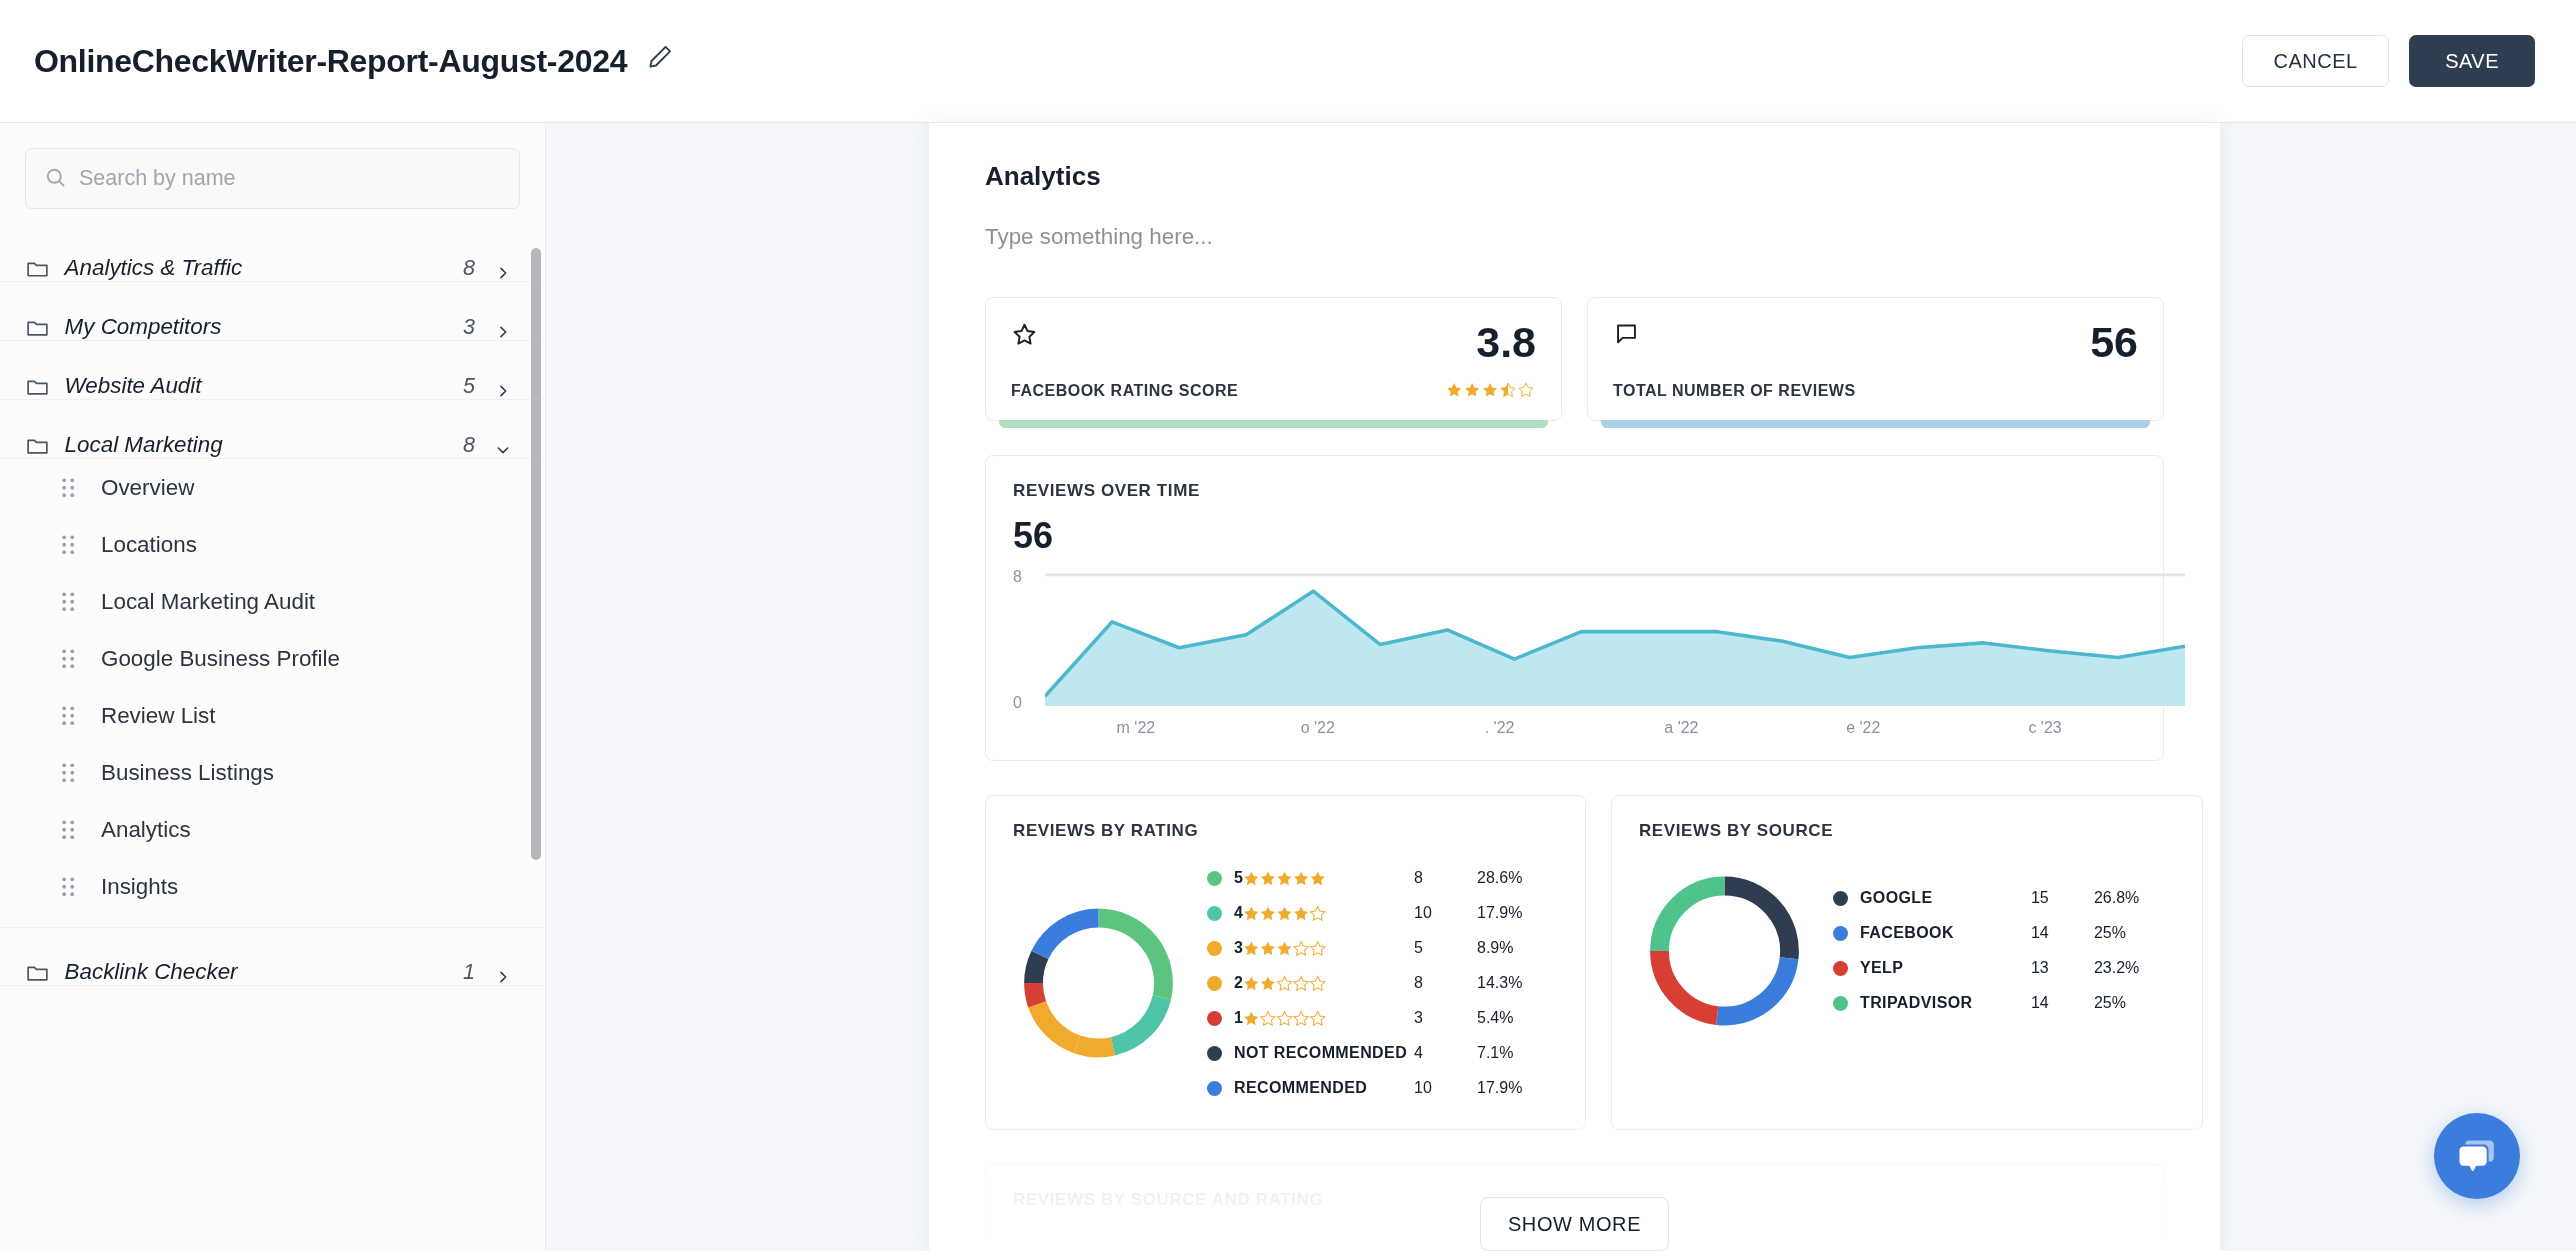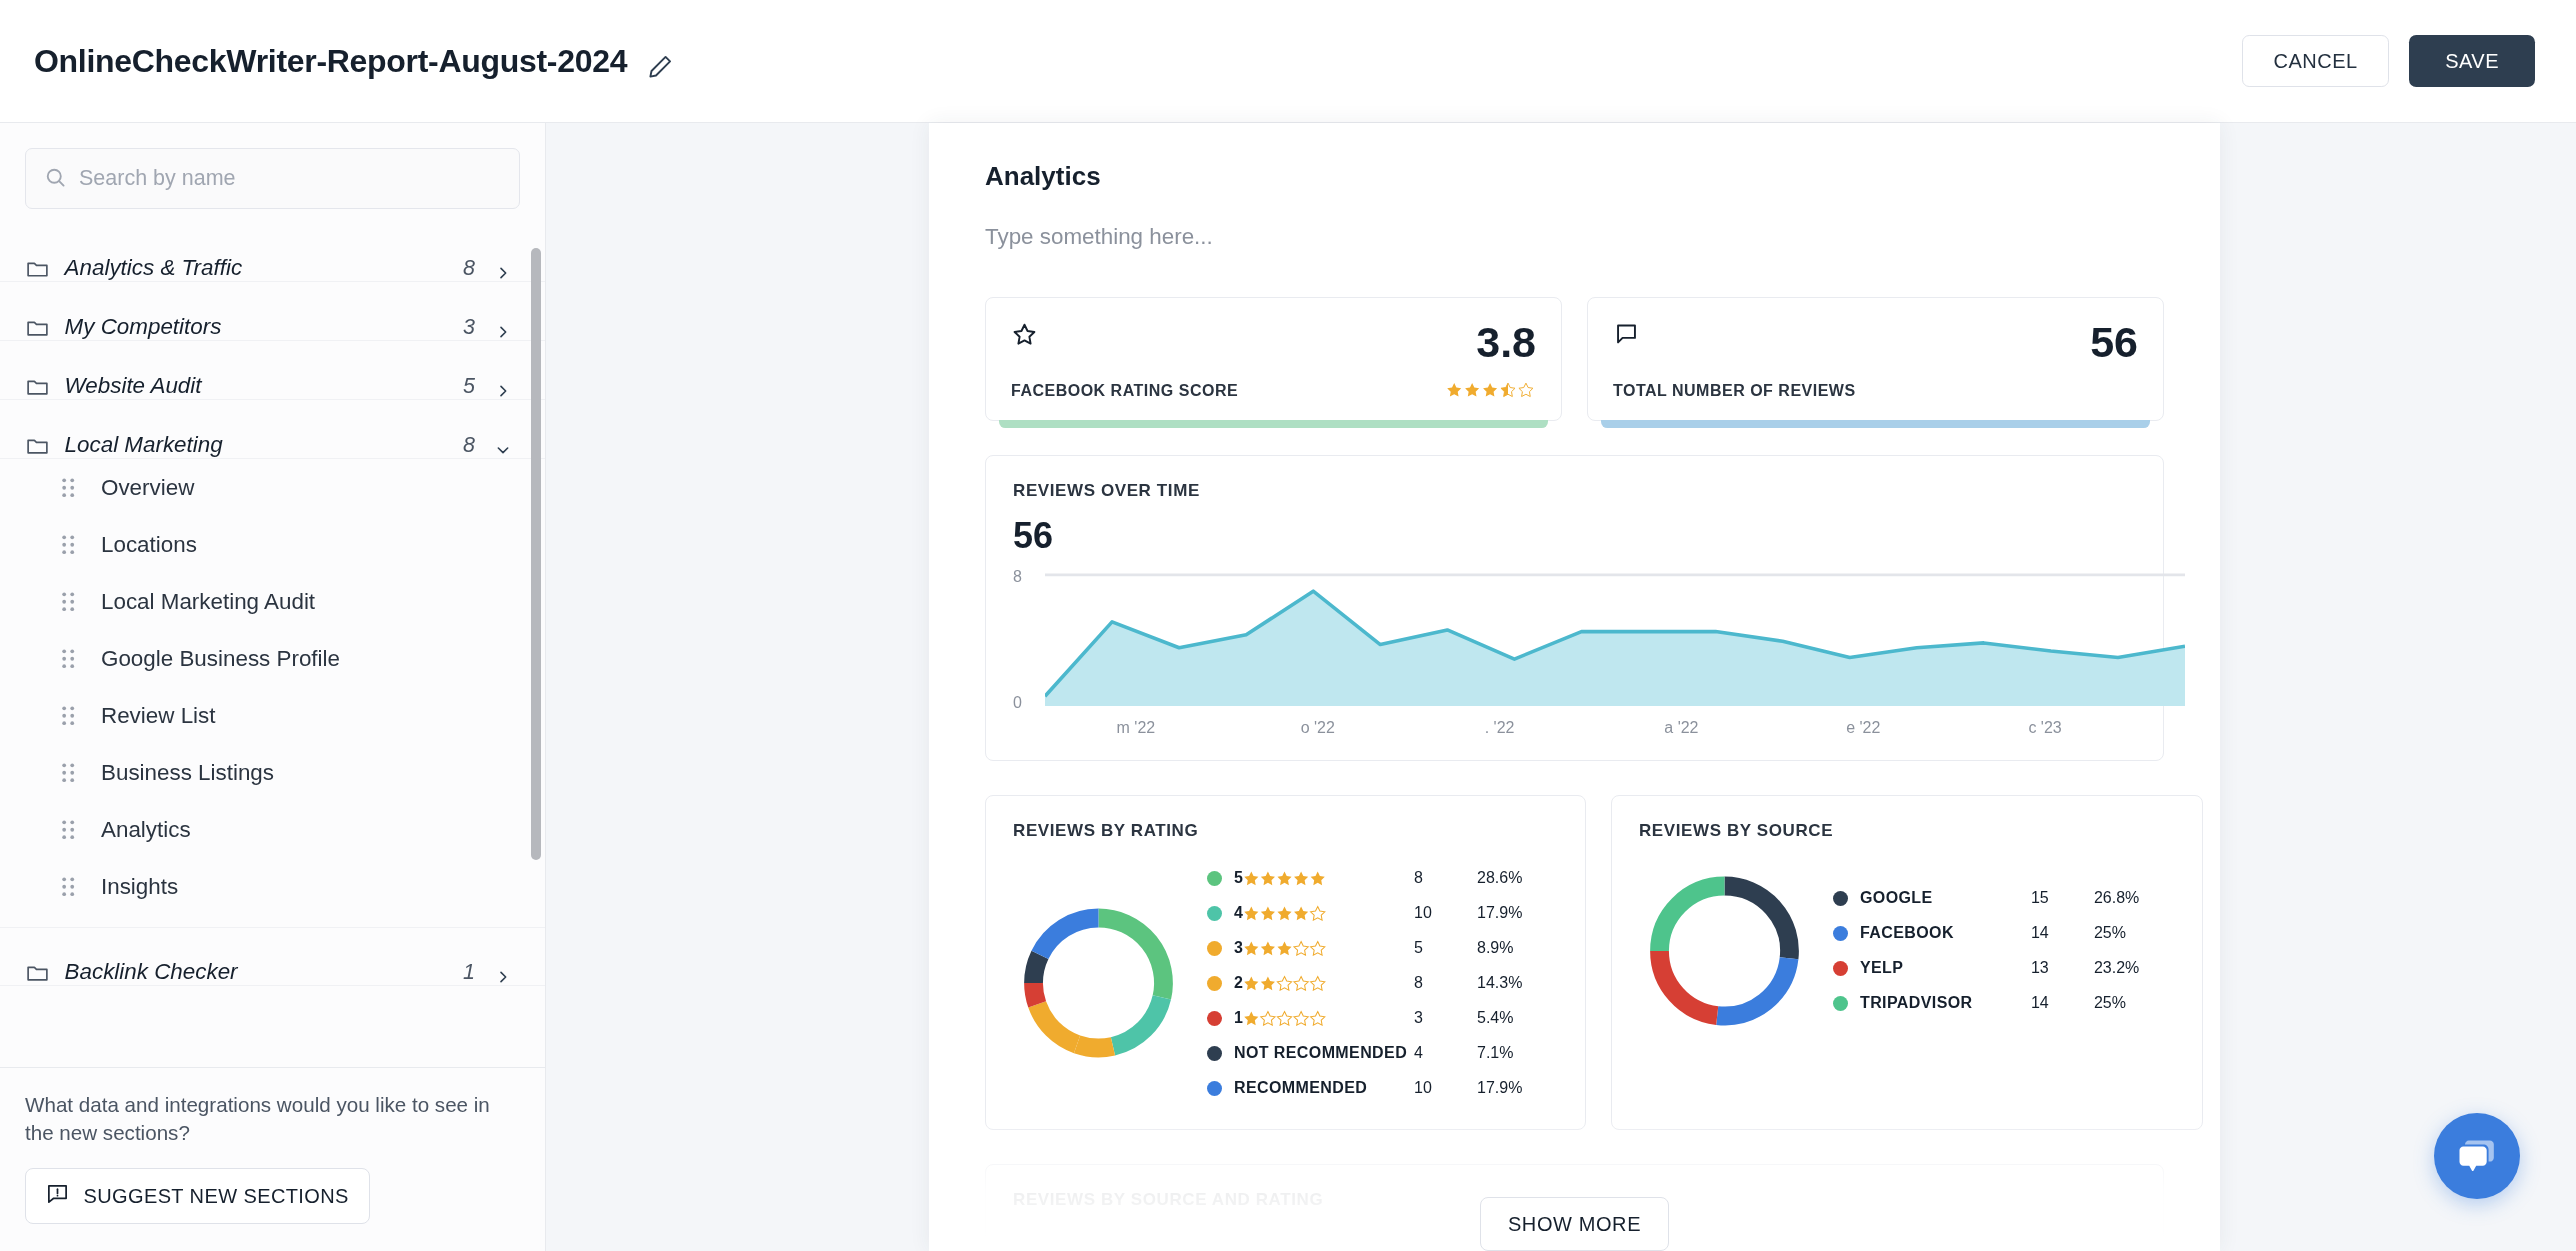--- a/index.html
+++ b/index.html
@@ -10,21 +10,21 @@
     overflow: hidden;
   }
 
   
   .topbar {
     position: absolute; left: 0; top: 0; width: 2576px; height: 123px;
     background: #fff; border-bottom: 0.9px solid #e8eaee;
     display: flex; align-items: center; justify-content: space-between;
     padding: 0 41px 0 34px;
   }
-  .title-wrap { display: flex; align-items: flex-end; gap: 20px; }
+  .title-wrap { display: flex; align-items: flex-start; gap: 20px; }
   .doc-title { font-size: 32px; font-weight: bold; color: #16202d; letter-spacing: -0.3px; }
   .edit-icon { width: 27px; height: 27px; cursor: pointer; }
   .topbar-actions { display: flex; align-items: center; gap: 20px; }
   .btn-cancel {
     height: 52px; padding: 0 30.5px; border: 1.3px solid #dfe2e9; border-radius: 7.2px;
     background: #fff; color: #23303f; font-size: 20px; letter-spacing: 0.5px;
     font-family: inherit; cursor: pointer; display: flex; align-items: center;
   }
   .btn-save {
     height: 52px; padding: 0 36px; border: none; border-radius: 7.2px;
@@ -381,33 +381,20 @@
       <span class="chev">
         <svg viewBox="0 0 24 24" width="16" height="16" fill="none" stroke="#2e3e50" stroke-width="2.4" stroke-linecap="round" stroke-linejoin="round">
             <path d="M9 5l7 7-7 7"></path>
           </svg>
       </span>
     </div>
 
     <div class="sb-scroll"></div>
   </div>
 
-  <div class="sidebar-foot">
-    <div class="foot-text">What data and integrations would you like to see in the new sections?</div>
-    <button class="btn-suggest">
-      <span>
-        <svg viewBox="0 0 24 24" width="23" height="23" fill="none" stroke="#16202d" stroke-width="1.8" stroke-linejoin="round" stroke-linecap="round">
-          <path d="M3 4h18v13H8l-5 4z"></path>
-            <path d="M12 7.5v4.5"></path>
-            <path d="M12 14.2v.1"></path>
-        </svg>
-      </span>
-      <span>SUGGEST NEW SECTIONS</span>
-    </button>
-  </div>
 </div>
 
 <div class="canvas">
   <div class="doc">
 
     <div class="sec-title">Analytics</div>
     <div class="sec-placeholder">Type something here...</div>
 
     <div class="stat-row">
 

